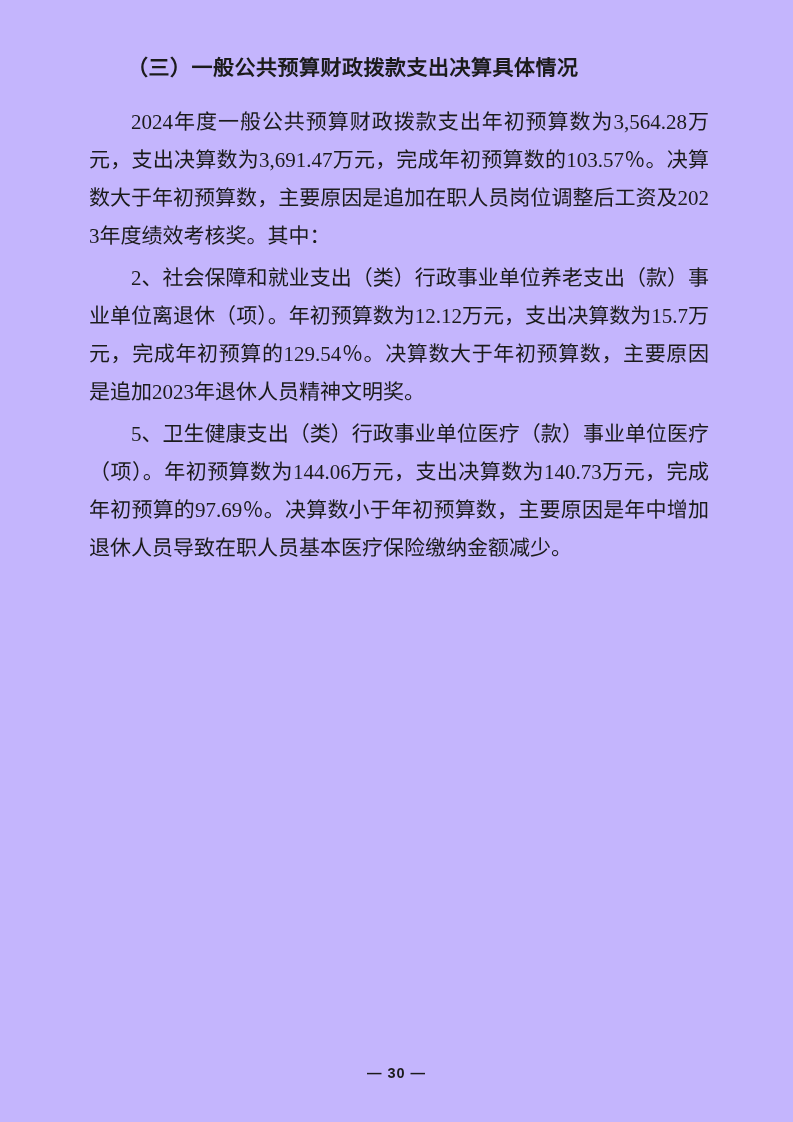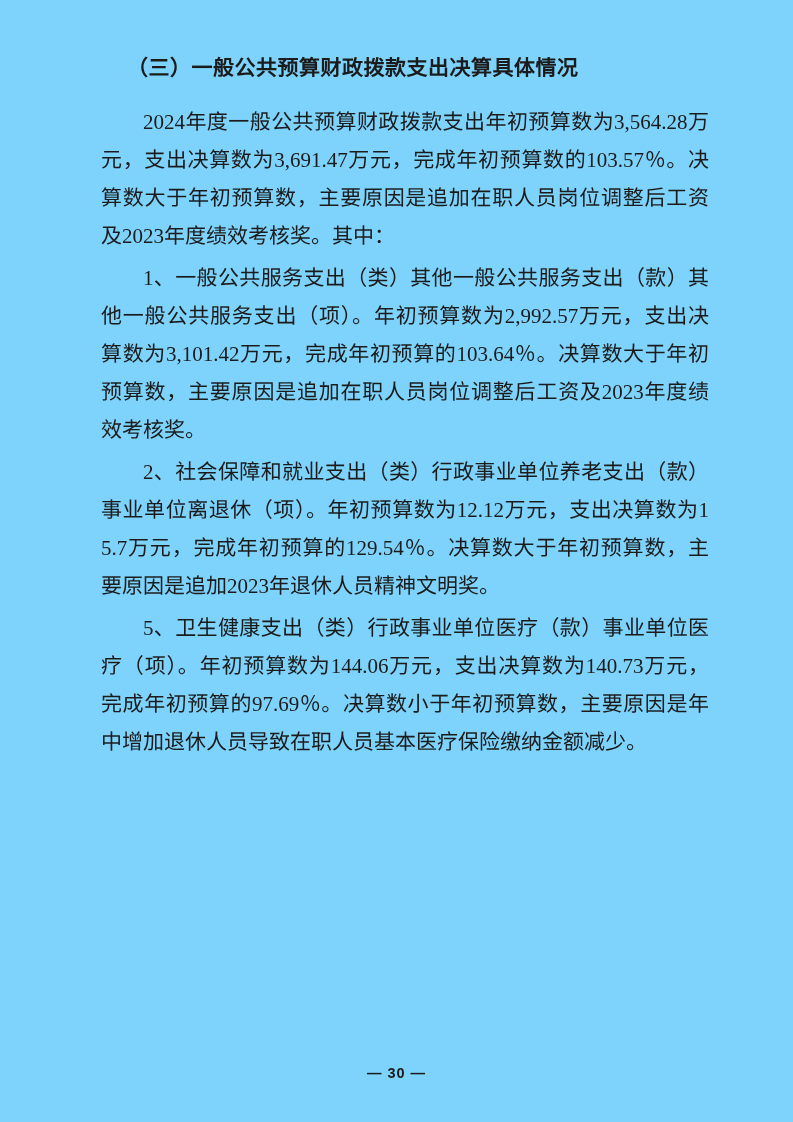--- a/index.html
+++ b/index.html
@@ -5,21 +5,21 @@
   html, body {
     margin: 0;
     padding: 0;
     background: #ffffff;
   }
   .page {
     position: relative;
     width: 793px;
     height: 1122px;
     margin: 0 auto;
-    background: #7dd3fc;
+    background: #c4b5fd;
     overflow: hidden;
     font-family: "Liberation Serif", "DejaVu Serif", serif;
     color: #1b1b1b;
   }
   .content {
     position: absolute;
     top: 49px;
     left: 85px;
     width: 624px;
   }
@@ -30,21 +30,21 @@
     text-indent: 2em;
     margin: 0 0 16px 0;
     letter-spacing: 0.5px;
   }
   .doc-paragraph {
     font-size: 21px;
     line-height: 38px;
     text-align: justify;
     text-justify: inter-ideograph;
     text-indent: 2em;
-    margin: 4px 0 0 16px;
+    margin: 4px 0 0 4px;
     word-break: break-all;
   }
   .doc-paragraph:first-of-type {
     margin-top: 0;
   }
   .page-footer {
     position: absolute;
     top: 1064px;
     left: 0;
     width: 100%;
@@ -58,20 +58,19 @@
     letter-spacing: 1px;
   }
 </style>
 </head>
 <body>
 
 <div class="page">
   <div class="content">
     <h3 class="doc-heading">（三）一般公共预算财政拨款支出决算具体情况</h3>
     <p class="doc-paragraph">2024年度一般公共预算财政拨款支出年初预算数为3,564.28万元，支出决算数为3,691.47万元，完成年初预算数的103.57％。决算数大于年初预算数，主要原因是追加在职人员岗位调整后工资及2023年度绩效考核奖。其中：</p>
-    <p class="doc-paragraph">1、一般公共服务支出（类）其他一般公共服务支出（款）其他一般公共服务支出（项）。年初预算数为2,992.57万元，支出决算数为3,101.42万元，完成年初预算的103.64％。决算数大于年初预算数，主要原因是追加在职人员岗位调整后工资及2023年度绩效考核奖。</p>
     <p class="doc-paragraph">2、社会保障和就业支出（类）行政事业单位养老支出（款）事业单位离退休（项）。年初预算数为12.12万元，支出决算数为15.7万元，完成年初预算的129.54％。决算数大于年初预算数，主要原因是追加2023年退休人员精神文明奖。</p>
     <p class="doc-paragraph">5、卫生健康支出（类）行政事业单位医疗（款）事业单位医疗（项）。年初预算数为144.06万元，支出决算数为140.73万元，完成年初预算的97.69％。决算数小于年初预算数，主要原因是年中增加退休人员导致在职人员基本医疗保险缴纳金额减少。</p>
   </div>
   <div class="page-footer">
     <span class="page-number">— 30 —</span>
   </div>
 </div>
 
 </body></html>

